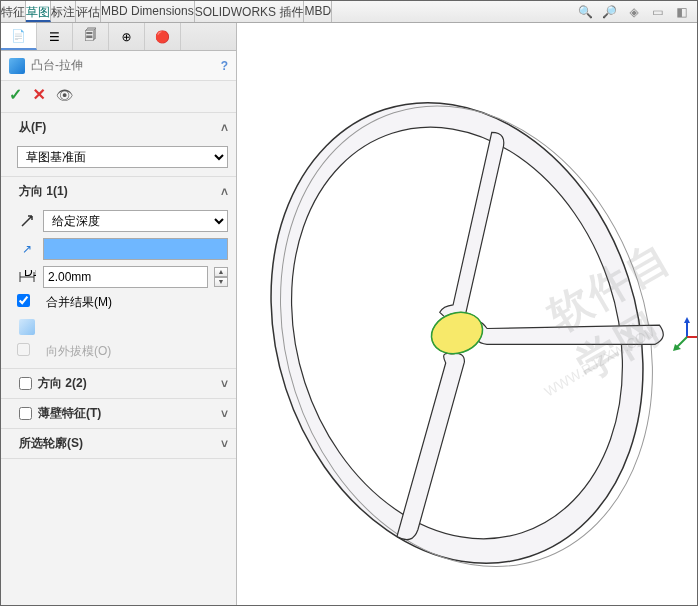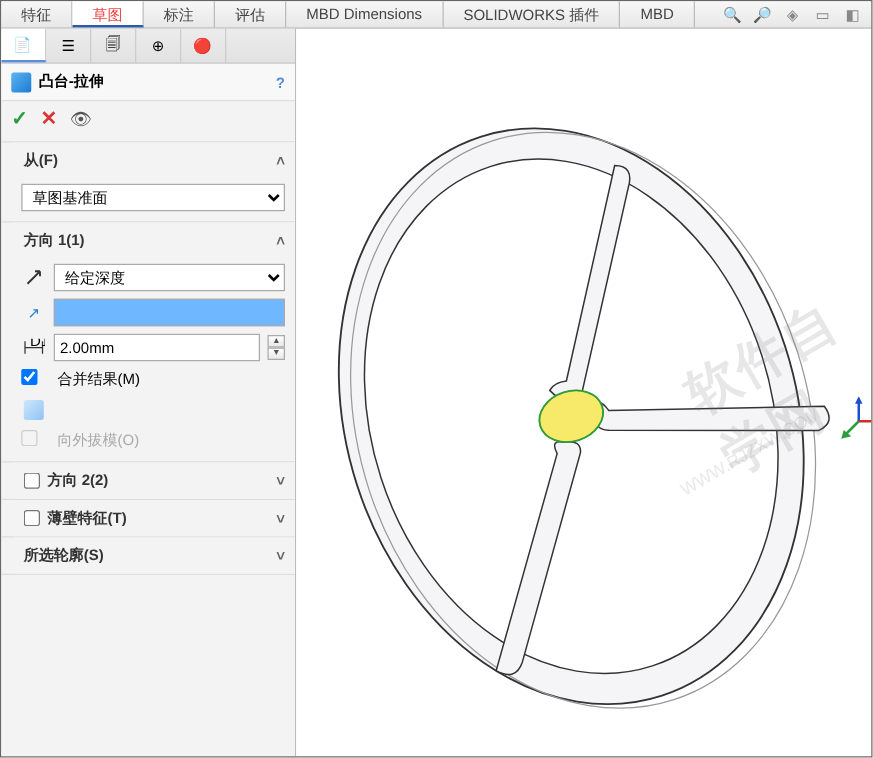--- a/index.html
+++ b/index.html
@@ -1,37 +1,37 @@
 <!DOCTYPE html>
 <html><head>
 <meta charset="utf-8">
 <style>
 * { box-sizing: border-box; margin: 0; padding: 0; font-family: "Microsoft YaHei", Arial, sans-serif; font-size: 12px; }
 body { width: 698px; height: 606px; background: #fff; position: relative; overflow: hidden; border: 1px solid #666; }
 
 .top-tabs { display: flex; height: 22px; background: linear-gradient(#f7f7f7,#e8e8e8); border-bottom: 1px solid #aaa; align-items: stretch; }
-.top-tabs .tab { padding: 3px 16px; border-right: 1px solid #bbb; color: #444; cursor: pointer; }
-.top-tabs .tab.active { background: #fff; color: #ef4444; border-bottom: 2px solid #2a5aa8; }
+.top-tabs .tab { padding: 3px 0; border-right: 1px solid #bbb; color: #444; cursor: pointer; }
+.top-tabs .tab.active { background: #fff; color: #0f766e; border-bottom: 2px solid #2a5aa8; }
 
 .view-icons { position: absolute; top: 2px; right: 6px; display: flex; gap: 6px; }
 .view-icons span { width: 18px; height: 18px; display: inline-flex; align-items: center; justify-content: center; color: #888; cursor: pointer; }
 
 .breadcrumb { position: absolute; top: 28px; left: 246px; display: flex; align-items: center; gap: 4px; color: #333; }
 .breadcrumb .arrow { color: #888; }
 
 .content { display: flex; height: calc(100% - 22px); }
 
 .panel { width: 236px; background: #f3f3f3; border-right: 1px solid #bbb; display: flex; flex-direction: column; }
 
 .panel-tabs { display: flex; height: 28px; background: linear-gradient(#ececec,#e2e2e2); border-bottom: 1px solid #bbb; }
 .panel-tabs .ptab { width: 36px; display:flex; align-items:center; justify-content:center; border-right: 1px solid #ccc; cursor:pointer; }
 .panel-tabs .ptab.active { background: #fff; border-bottom: 2px solid #5a8fd8; }
 
 .feature-header { display:flex; align-items:center; padding: 6px 8px; border-bottom:1px solid #ddd; background:#f8f8f8; }
-.feature-header .fname { font-weight:bold; color:#000000; margin-left:6px; flex:1; }
+.feature-header .fname { font-weight:normal; color:#737373; margin-left:6px; flex:1; }
 .feature-header .help { color:#5a8fd8; cursor:pointer; font-weight:bold; }
 
 .action-row { display:flex; align-items:center; gap:10px; padding: 4px 8px 8px 8px; border-bottom:1px solid #ddd; }
 .action-row .ok { color:#2a9d3e; font-size:16px; font-weight:bold; cursor:pointer; }
 .action-row .cancel { color:#d33; font-size:16px; font-weight:bold; cursor:pointer; }
 .action-row .eye { color:#555; font-size:14px; cursor:pointer; }
 
 .section { border-bottom: 1px solid #ddd; }
 .section-head { display:flex; align-items:center; padding: 6px 8px; color:#333; font-weight:bold; cursor:pointer; background:#f3f3f3;margin-left:10px; }
 .section-head .chev { margin-left:auto; color:#666; transition: transform .2s; }

